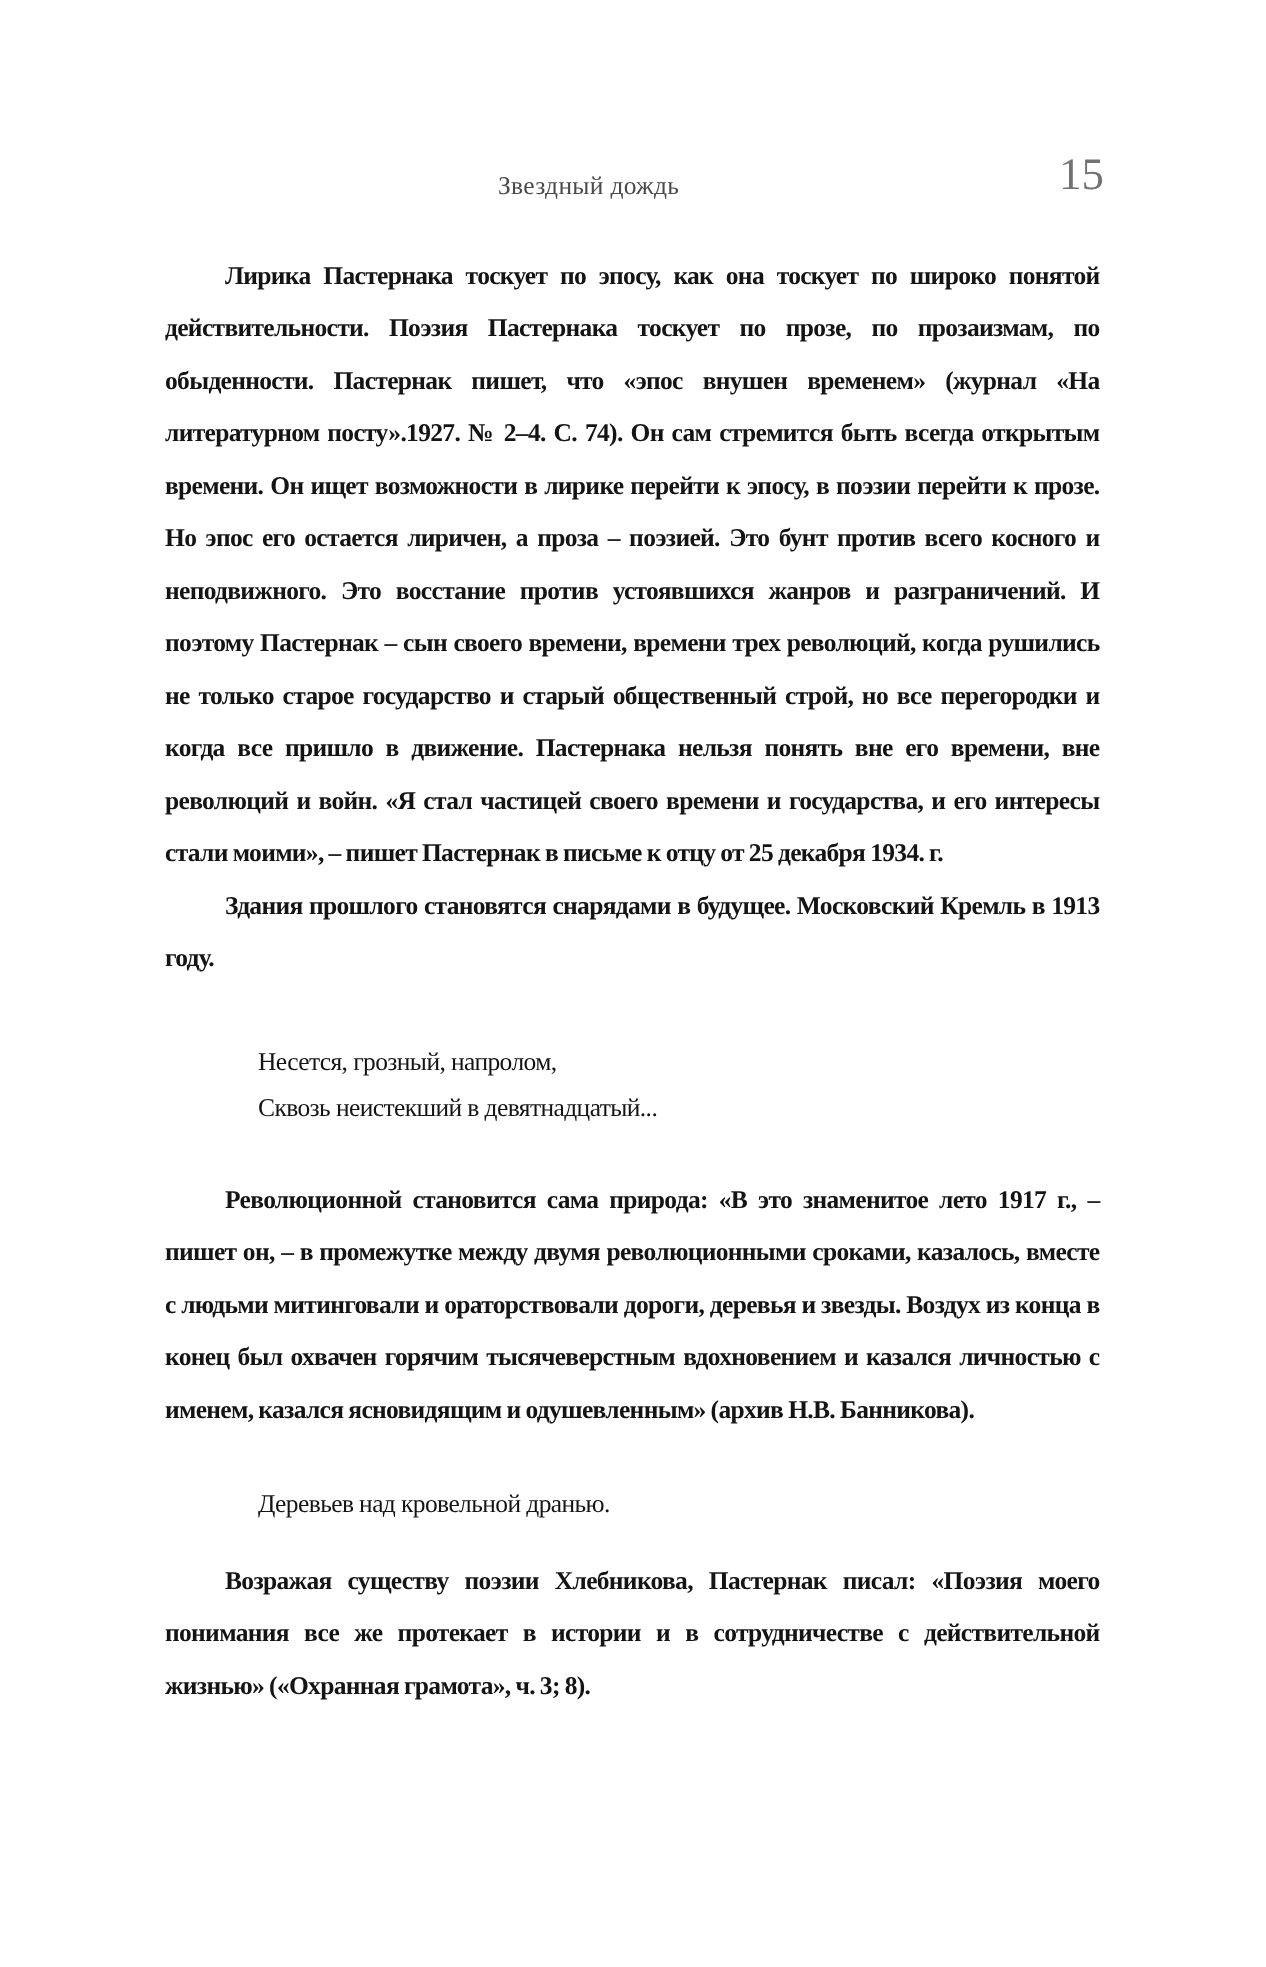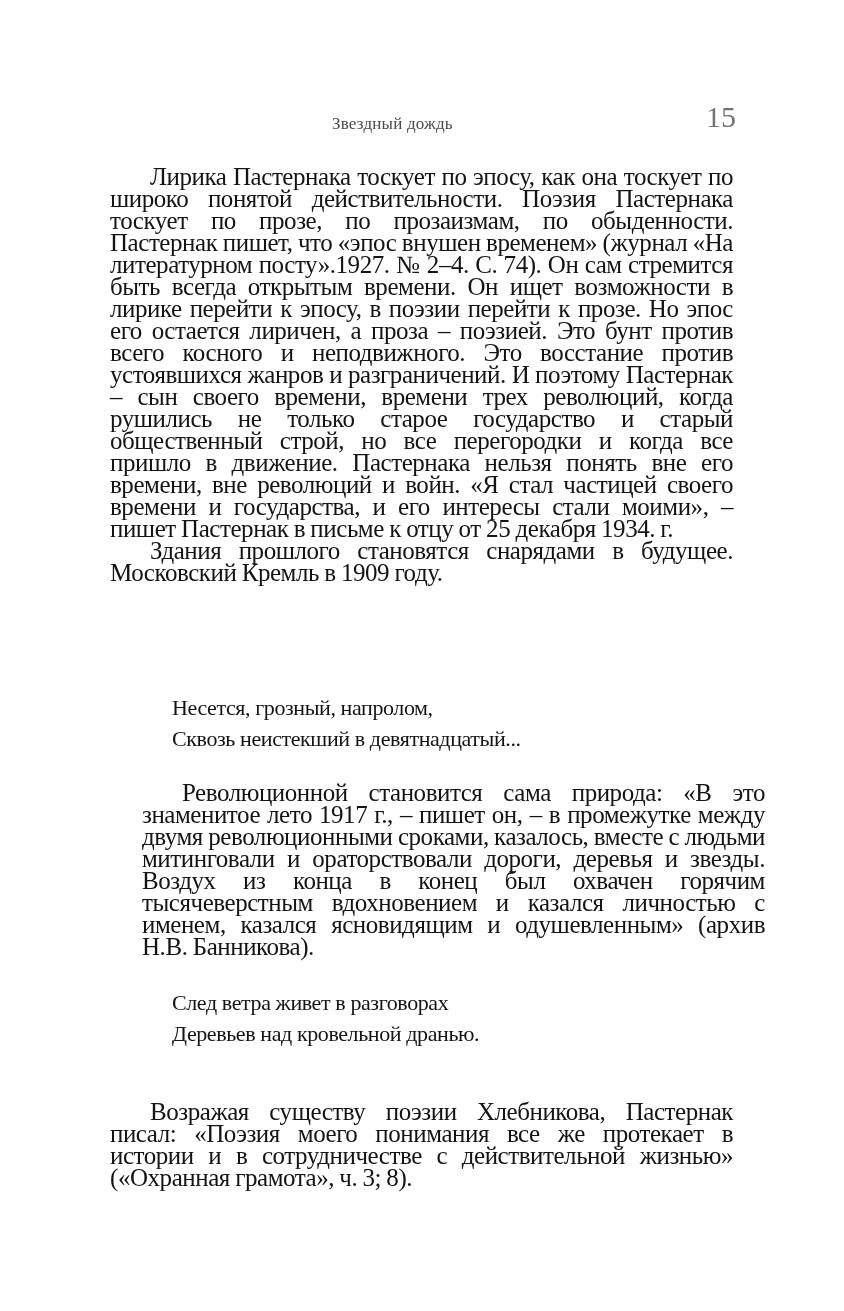--- a/index.html
+++ b/index.html
@@ -3,47 +3,46 @@
 <meta charset="utf-8">
 <style>
   html, body { margin: 0; padding: 0; background: #ffffff; }
   body { width: 844px; height: 1311px; position: relative; overflow: hidden;
          font-family: "Liberation Serif", "DejaVu Serif", serif; color: #141414; }
   .running-head { position: absolute; left: 0; right: 0; top: 100px; height: 40px; }
   .rh-title { position: absolute; left: 332px; top: 14px; font-size: 17px; font-weight: normal;
               color: #4a4a4a; letter-spacing: 0.2px; }
   .rh-page { position: absolute; left: 706px; top: 0px; font-size: 30px; color: #737373; }
   .text-block { position: absolute; left: 110px; width: 623px; }
-  .para { margin: 0; font-size: 25px; line-height: 22px; text-align: justify;
-          text-indent: 40px; letter-spacing: -0.45px; word-spacing: -0.5px; }
+  .para { margin: 0; font-size: 17px; line-height: 35px; text-align: justify;
+          text-indent: 40px; letter-spacing: -0.45px; word-spacing: -0.5px; font-weight: bold; }
   .verse { position: absolute; left: 172px; }
-  .verse-line { font-size: 22px; line-height: 31px; letter-spacing: -0.4px; white-space: nowrap; }
+  .verse-line { font-size: 17px; line-height: 31px; letter-spacing: -0.4px; white-space: nowrap; }
 </style>
 </head>
 <body>
 
 <div class="running-head">
   <span class="rh-title">Звездный дождь</span>
   <span class="rh-page">15</span>
 </div>
 
 <div class="text-block" style="top:166px;">
   <p class="para">Лирика Пастернака тоскует по эпосу, как она тоскует по широко понятой действительности. Поэзия Пастернака тоскует по прозе, по прозаизмам, по обыденности. Пастернак пишет, что «эпос внушен временем» (журнал «На литературном посту».1927. № 2–4. С. 74). Он сам стремится быть всегда открытым времени. Он ищет возможности в лирике перейти к эпосу, в поэзии перейти к прозе. Но эпос его остается лиричен, а проза – поэзией. Это бунт против всего косного и неподвижного. Это восстание против устоявшихся жанров и разграничений. И поэтому Пастернак – сын своего времени, времени трех революций, когда рушились не только старое государство и старый общественный строй, но все перегородки и когда все пришло в движение. Пастернака нельзя понять вне его времени, вне революций и войн. «Я стал частицей своего времени и государства, и его интересы стали моими», – пишет Пастернак в письме к отцу от 25 декабря 1934. г.</p>
-  <p class="para">Здания прошлого становятся снарядами в будущее. Московский Кремль в 1909 году.</p>
+  <p class="para">Здания прошлого становятся снарядами в будущее. Московский Кремль в 1913 году.</p>
 </div>
 
 <div class="verse" style="top:692px;">
   <div class="verse-line">Несется, грозный, напролом,</div>
   <div class="verse-line">Сквозь неистекший в девятнадцатый...</div>
 </div>
 
-<div class="text-block" style="top:782px;margin-left:32px;">
+<div class="text-block" style="top:782px;">
   <p class="para">Революционной становится сама природа: «В это знаменитое лето 1917 г., – пишет он, – в промежутке между двумя революционными сроками, казалось, вместе с людьми митинговали и ораторствовали дороги, деревья и звезды. Воздух из конца в конец был охвачен горячим тысячеверстным вдохновением и казался личностью с именем, казался ясновидящим и одушевленным» (архив Н.В. Банникова).</p>
 </div>
 
 <div class="verse" style="top:987px;">
-  <div class="verse-line">След ветра живет в разговорах</div>
   <div class="verse-line">Деревьев над кровельной дранью.</div>
 </div>
 
-<div class="text-block" style="top:1101px;">
+<div class="text-block" style="top:1036px;">
   <p class="para">Возражая существу поэзии Хлебникова, Пастернак писал: «Поэзия моего понимания все же протекает в истории и в сотрудничестве с действительной жизнью»  («Охранная грамота», ч. 3; 8).</p>
 </div>
 
 </body></html>

